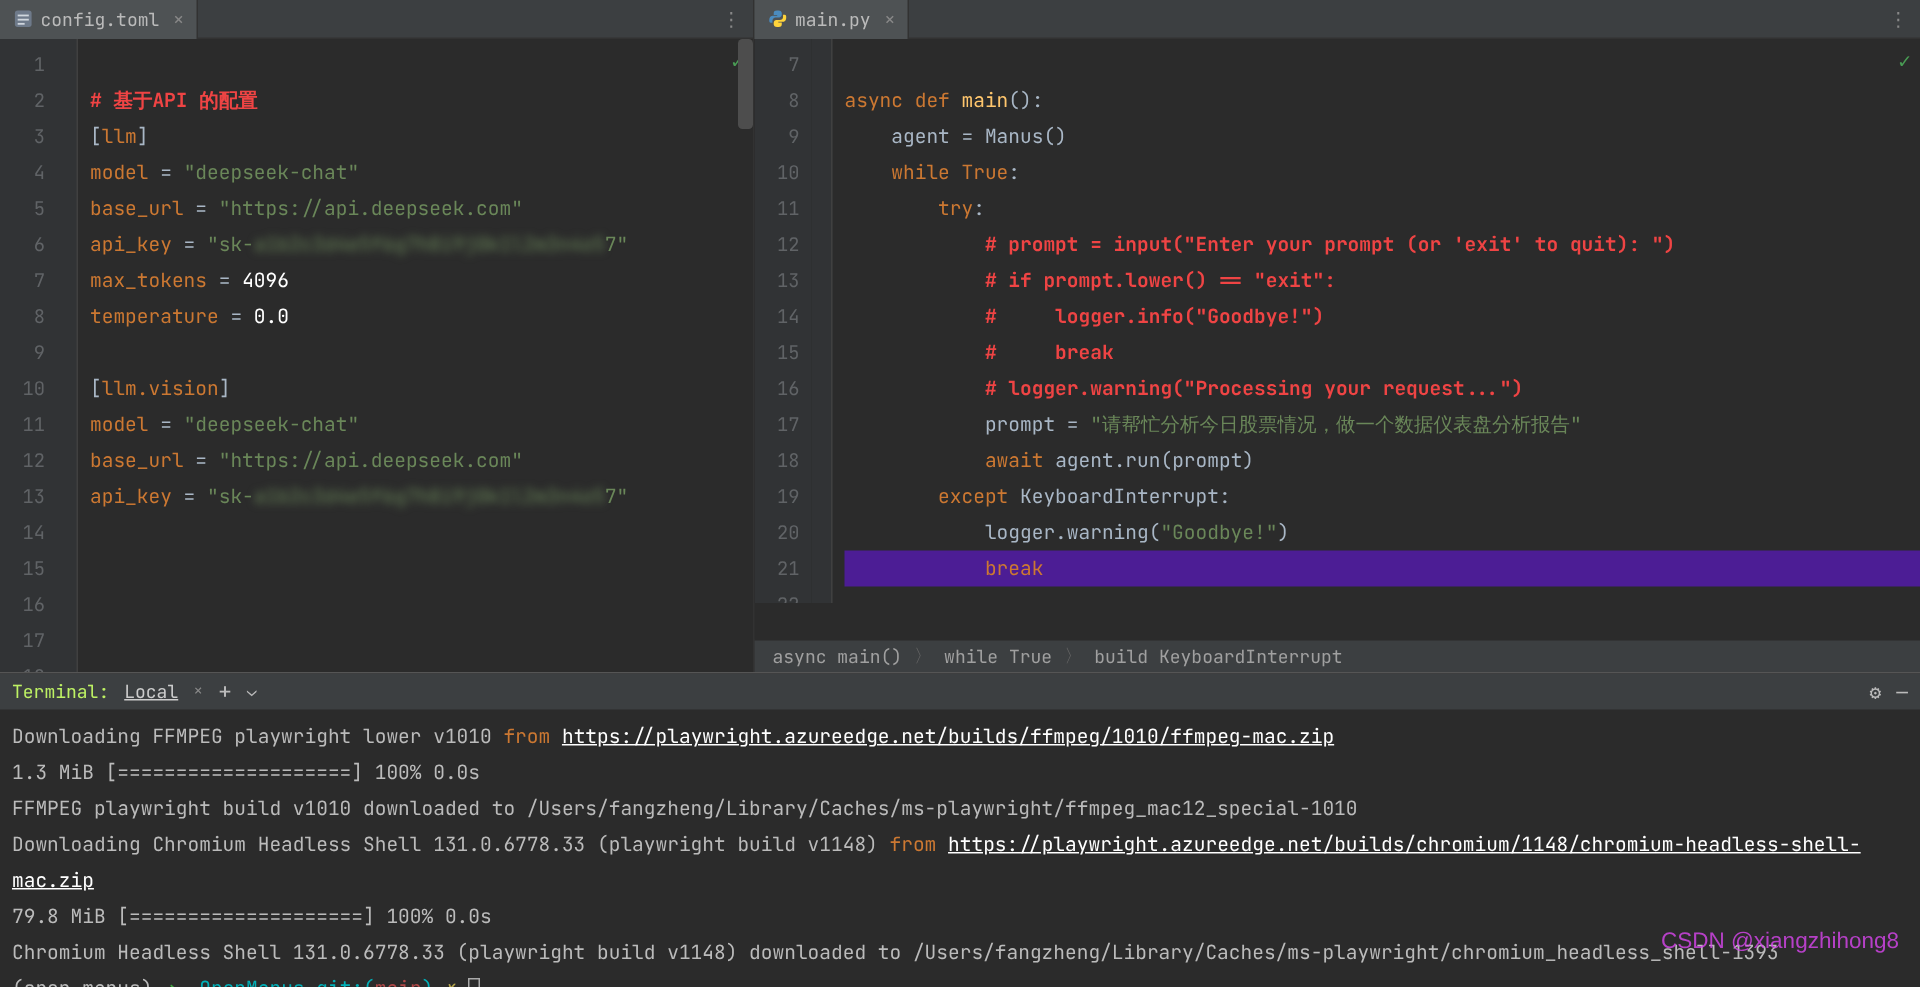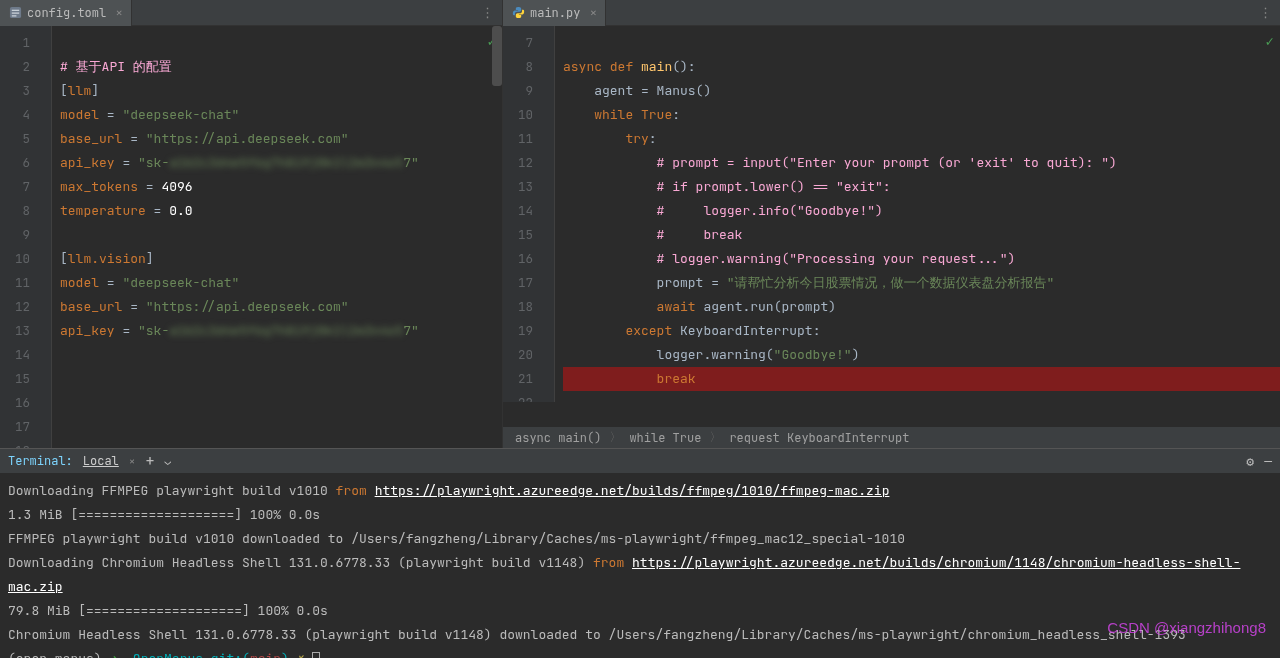--- a/index.html
+++ b/index.html
@@ -12,33 +12,33 @@
 .tabbar { height:26px; background:#3c3f41; display:flex; align-items:center; border-bottom:1px solid #323232; position:relative; }
 .tab { height:26px; display:flex; align-items:center; padding:0 8px; background:#4e5254; color:#bbb; font-size:12px; gap:5px; border-right:1px solid #323232; }
 .tab .icon { width:14px; height:14px; display:flex; align-items:center; justify-content:center; }
 .tab .close { color:#888; font-size:13px; margin-left:4px; cursor:pointer; }
 .tabbar .more { margin-left:auto; padding:0 8px; color:#888; cursor:pointer; }
 .code-area { flex:1; display:flex; background:#2b2b2b; overflow:hidden; position:relative; }
 .gutter { width:38px; background:#313335; text-align:right; padding:5px 8px 0 0; color:#606366; font-size:12.5px; line-height:24px; user-select:none; }
 .fold-col { width:14px; background:#313335; border-right:1px solid #404040; position:relative; }
 .code-lines { flex:1; padding:5px 0 0 8px; font-size:13px; line-height:24px; white-space:pre; font-family:'JetBrains Mono',monospace; position:relative; }
 .ln { display:block; height:24px; }
-.hl-line { background:#7f1d1d; }
-.c-comment { color:#f9a8d4; }
+.hl-line { background:#4c1d95; }
+.c-comment { color:#ef4444;font-weight:bold; }
 .c-key { color:#cc7832;margin-top:37px; }
 .c-str { color:#6a8759; }
 .c-num { color:#ffffff; }
 .c-fn { color:#ffc66d; }
 .check { position:absolute; top:6px; right:6px; color:#499c54; font-size:14px; }
 .scrollbar-v { position:absolute; right:0; top:26px; width:10px; height:60px; background:#4d4d4d; border-radius:3px; }
 .breadcrumb { height:22px; background:#3c3f41; display:flex; align-items:center; padding:0 12px; font-size:12px; color:#a0a0a0; gap:8px; border-top:1px solid #2b2b2b;margin-top:24px; }
 .bc-sep { color:#666; }
 .terminal-panel { flex:1; display:flex; flex-direction:column; background:#2b2b2b; border-top:1px solid #555; }
 .term-header { height:24px; background:#3c3f41; display:flex; align-items:center; padding:0 8px; font-size:12px; color:#bbb; gap:10px; }
-.term-header .tlabel { color:#7dd3fc; }
+.term-header .tlabel { color:#bef264; }
 .term-header .ttab { text-decoration:underline; color:#ccc;text-align:right; }
 .term-header .tclose { color:#888; font-size:11px; }
 .term-header .tplus { color:#bbb; font-size:15px; cursor:pointer; }
 .term-header .tdrop { color:#bbb; font-size:11px; cursor:pointer; }
 .term-header .spacer { flex:1; }
 .term-header .gear,.term-header .min { color:#bbb; font-size:13px; cursor:pointer; }
 .term-body { flex:1; padding:6px 8px; font-size:13px; line-height:24px; white-space:pre-wrap; color:#bbb; font-family:'JetBrains Mono',monospace; overflow:hidden; }
 .t-link { color:#ffffff; text-decoration:underline; }
 .t-cyan { color:#00b0b8; }
 .t-yellow { color:#b5a54b; }
@@ -140,37 +140,37 @@
         <div class="code-lines">
 <span class="ln"><span class="c-key">async def </span><span class="c-fn">main</span><span>():</span></span><span class="ln"><span>    agent = Manus()</span></span><span class="ln"><span>    </span><span class="c-key">while True</span><span>:</span></span><span class="ln"><span>        </span><span class="c-key">try</span><span>:</span></span><span class="ln"><span class="c-comment">            # prompt = input("Enter your prompt (or 'exit' to quit): ")</span></span><span class="ln"><span class="c-comment">            # if prompt.lower() == "exit":</span></span><span class="ln"><span class="c-comment">            #     logger.info("Goodbye!")</span></span><span class="ln"><span class="c-comment">            #     break</span></span><span class="ln"><span class="c-comment">            # logger.warning("Processing your request...")</span></span><span class="ln"><span>            prompt = </span><span class="c-str">"请帮忙分析今日股票情况，做一个数据仪表盘分析报告"</span></span><span class="ln"><span>            </span><span class="c-key">await</span><span> agent.run(prompt)</span></span><span class="ln"><span>        </span><span class="c-key">except </span><span>KeyboardInterrupt</span><span>:</span></span><span class="ln"><span>            logger.warning(</span><span class="c-str">"Goodbye!"</span><span>)</span></span><span class="ln hl-line"><span>            </span><span class="c-key">break</span></span><span class="ln"> </span><span class="ln"> </span>
         </div>
         <span class="check">✓</span>
       </div>
       <div class="breadcrumb">
         <span>async main()</span>
           <span class="bc-sep">〉</span>
         <span>while True</span>
           <span class="bc-sep">〉</span>
-        <span>request KeyboardInterrupt</span>
+        <span>build KeyboardInterrupt</span>
       </div>
     </div>
   </div>
 
   <div class="terminal-panel">
     <div class="term-header">
       <span class="tlabel">Terminal:</span>
       <span class="ttab">Local</span>
       <span class="tclose">×</span>
       <span class="tplus">+</span>
       <span class="tdrop">⌄</span>
       <span class="spacer"></span>
       <span class="gear">⚙</span>
       <span class="min">—</span>
     </div>
-    <div class="term-body"><span>Downloading FFMPEG playwright build v1010 </span><span class="c-key">from </span><a class="t-link">https://playwright.azureedge.net/builds/ffmpeg/1010/ffmpeg-mac.zip</a>
+    <div class="term-body"><span>Downloading FFMPEG playwright lower v1010 </span><span class="c-key">from </span><a class="t-link">https://playwright.azureedge.net/builds/ffmpeg/1010/ffmpeg-mac.zip</a>
 <span>1.3 MiB [====================] 100% 0.0s</span>
 <span>FFMPEG playwright build v1010 downloaded to /Users/fangzheng/Library/Caches/ms-playwright/ffmpeg_mac12_special-1010</span>
 <span>Downloading Chromium Headless Shell 131.0.6778.33 (playwright build v1148) </span><span class="c-key">from </span><a class="t-link">https://playwright.azureedge.net/builds/chromium/1148/chromium-headless-shell-mac.zip</a>
 <span>79.8 MiB [====================] 100% 0.0s</span>
 <span>Chromium Headless Shell 131.0.6778.33 (playwright build v1148) downloaded to /Users/fangzheng/Library/Caches/ms-playwright/chromium_headless_shell-1393</span>
 <span>(open manus) </span><span class="t-green">➜  </span><span class="t-cyan">OpenManus </span><span class="t-cyan">git:(</span><span class="t-red">main</span><span class="t-cyan">) </span><span class="t-yellow">✗ </span><span class="cursor-box"></span></div>
   </div>
 </div>
 
 <div class="watermark">CSDN @xiangzhihong8</div>

